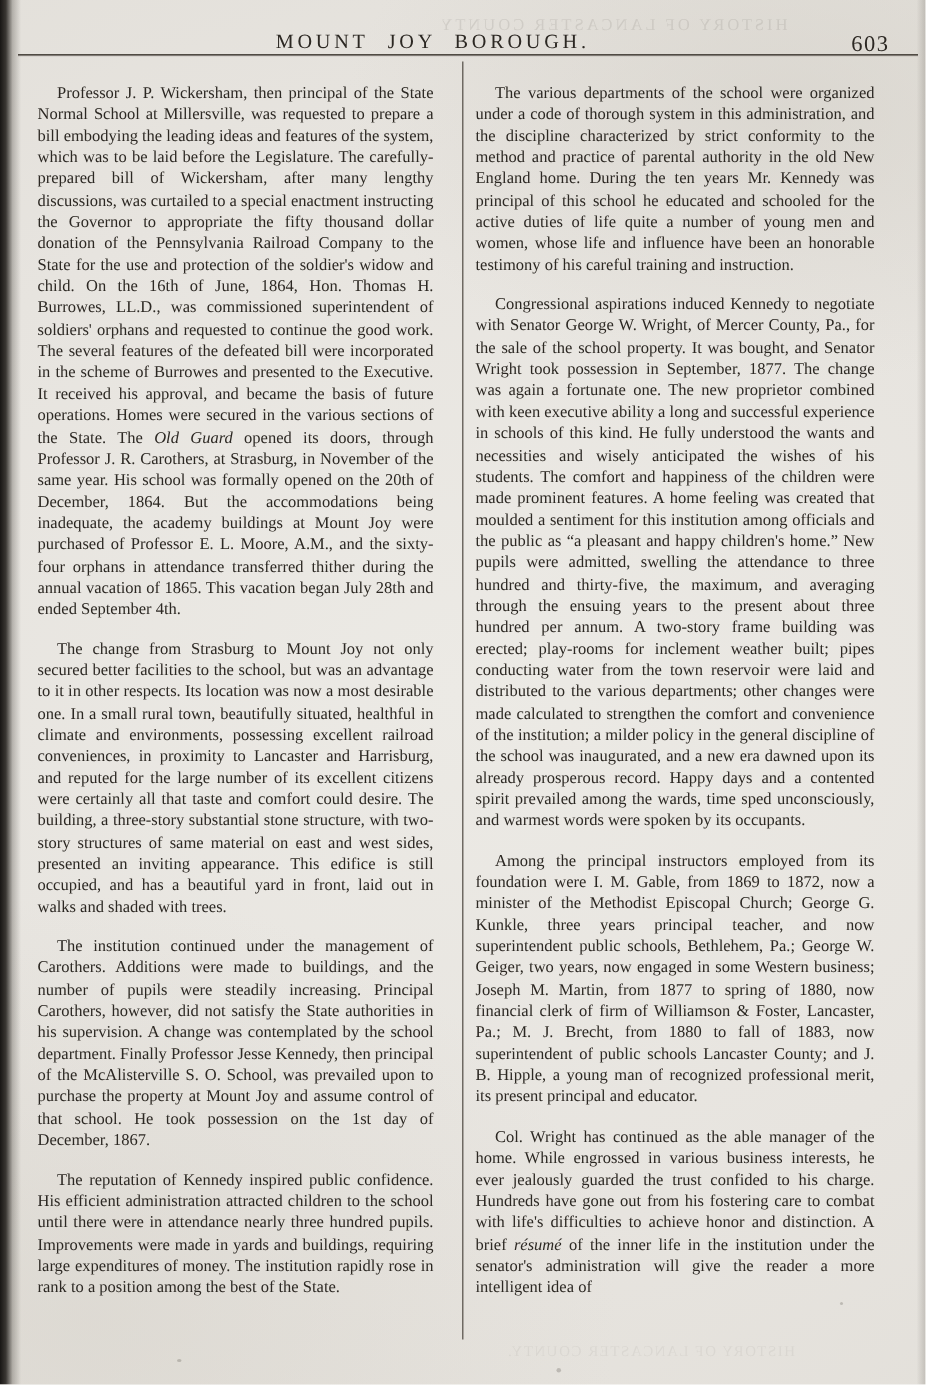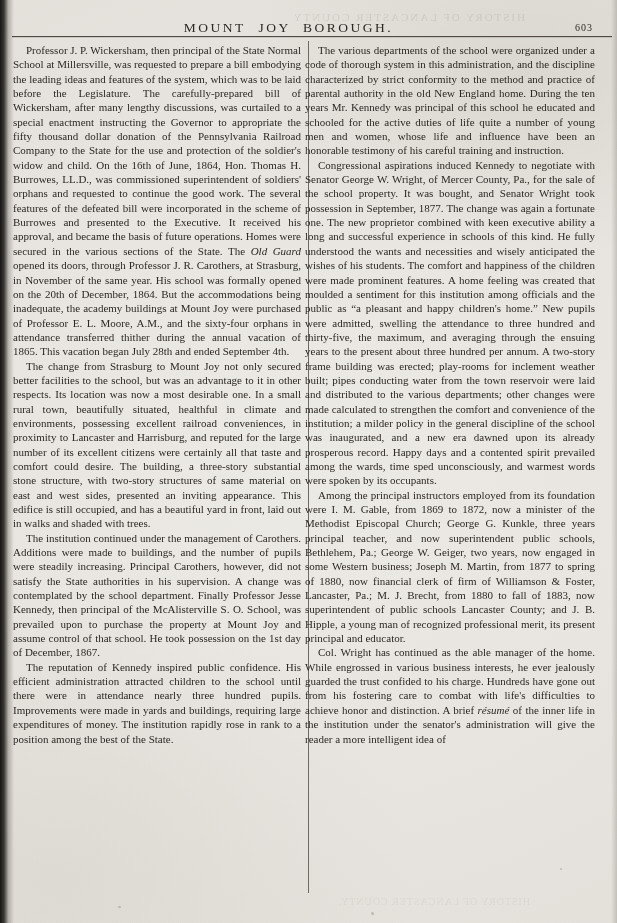--- a/index.html
+++ b/index.html
@@ -26,21 +26,21 @@
     position: absolute; top: 20px; left: 40px; right: 20px; height: 20px; text-decoration: underline;
   }
   .page-title {
     position: absolute; left: 0; right: 60px; top: 0;
     text-align: center;
     font-size: 13.5px; letter-spacing: 2.5px; word-spacing: 7px;
     color: #2c2823;
   }
   .page-number {
     position: absolute; right: 4px; top: 2px;
-    font-size: 10px; letter-spacing: 1px;
+    font-size: 15px; letter-spacing: 1px;
   }
   .bleed-text {
     position: absolute; left: 295px; top: 11px; width: 230px;
     transform: scaleX(-1);
     opacity: 0.13;
     font-size: 11px; letter-spacing: 2px;
     color: #5a554e;
     white-space: nowrap; overflow: hidden;
   }
   .bleed-text-bottom {
@@ -62,21 +62,21 @@
   }
   .text-column {
     position: absolute; top: 43px; height: 858px;
     overflow: hidden;
     font-size: 11px;
     line-height: 14.35px;
     text-align: justify;
   }
   .text-column.left  { left: 13px;  width: 288px; }
   .text-column.right { left: 305px; width: 290px; }
-  .text-column p { margin: 0; text-indent: 13px; }
+  .text-column p { margin: 12px; text-indent: 13px; }
   .text-column p i { font-style: italic; }
   .speck { position: absolute; border-radius: 50%; background: rgba(70,66,60,0.25); }
 </style>
 </head>
 <body>
 
 <div class="binding-shadow"></div>
 <div class="edge-shadow-right"></div>
 
 <div class="bleed-text">HISTORY OF LANCASTER COUNTY.</div>

